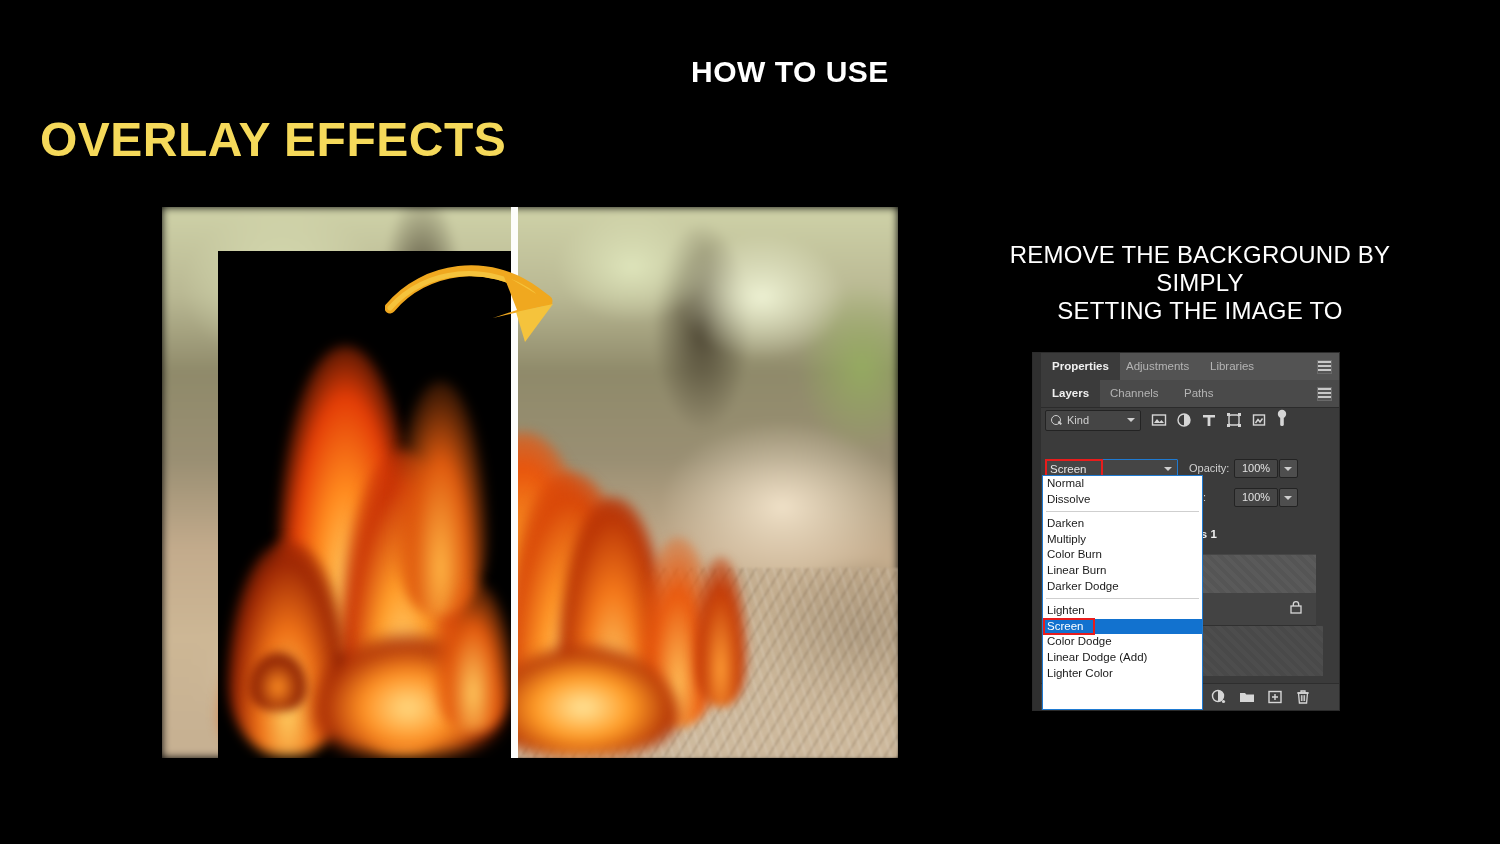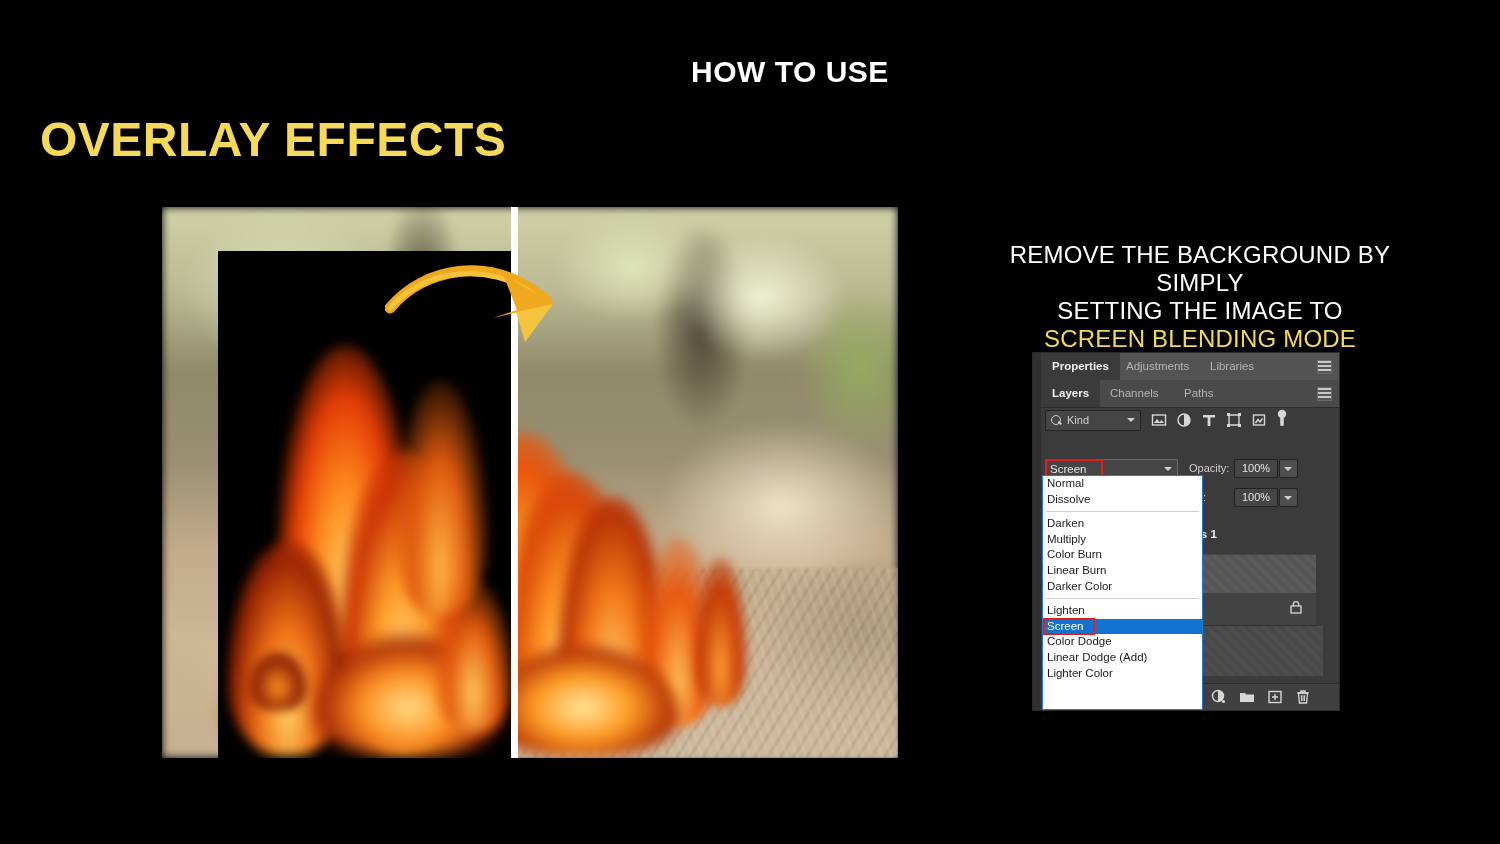--- a/index.html
+++ b/index.html
@@ -190,21 +190,20 @@
   <svg id="arrow" viewBox="0 0 230 95">
     <path d="M5 60 C 40 18, 105 10, 150 44 L 162 53" fill="none" stroke="#f0a81f" stroke-width="11" stroke-linecap="round"></path>
     <path d="M5 60 C 40 20, 104 14, 148 46" fill="none" stroke="#f5c33c" stroke-width="5" stroke-linecap="round"></path>
     <path d="M168 56 L 118 26 L 132 62 L 108 70 Z" fill="#f0a81f"></path>
     <path d="M168 56 L 140 94 L 131 64 Z" fill="#f5c33c"></path>
   </svg>
 
   <div class="caption">
     <span class="l">REMOVE THE BACKGROUND BY SIMPLY</span>
     <span class="l">SETTING THE IMAGE TO</span>
-    <span class="l accent">SCREEN BLENDING MODE</span>
   </div>
 
   <div id="ps">
     <div class="ps-edge"></div>
 
     <div class="tabrow r1">
       <div class="tab active" style="left:0;">Properties</div>
       <div class="tab" style="left:74px;">Adjustments</div>
       <div class="tab" style="left:158px;">Libraries</div>
       <div class="hamb"></div>
@@ -300,21 +299,21 @@
   </div>
 
   <div id="dropdown">
       <div class="dd-item">Normal</div>
       <div class="dd-item">Dissolve</div>
       <div class="dd-sep"></div>
       <div class="dd-item">Darken</div>
       <div class="dd-item">Multiply</div>
       <div class="dd-item">Color Burn</div>
       <div class="dd-item">Linear Burn</div>
-      <div class="dd-item">Darker Color</div>
+      <div class="dd-item">Darker Dodge</div>
       <div class="dd-sep"></div>
       <div class="dd-item">Lighten</div>
       <div class="dd-item sel">Screen<span class="selbox"></span></div>
       <div class="dd-item">Color Dodge</div>
       <div class="dd-item">Linear Dodge (Add)</div>
       <div class="dd-item">Lighter Color</div>
     </div>
 
 </div>
 

